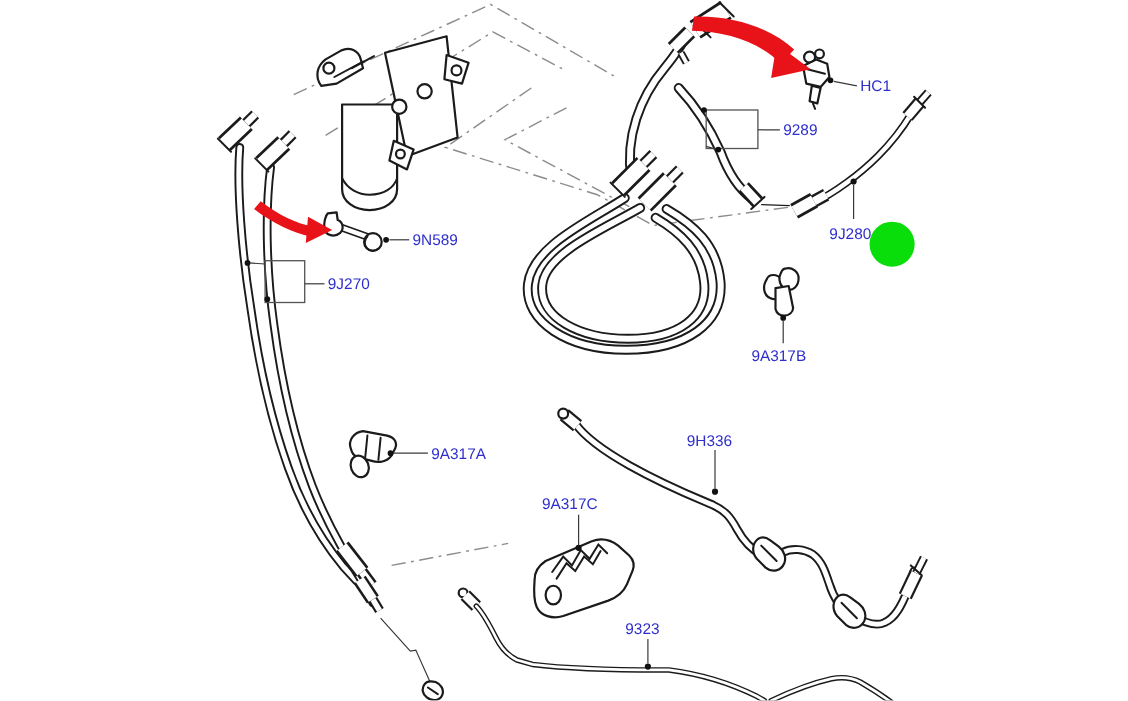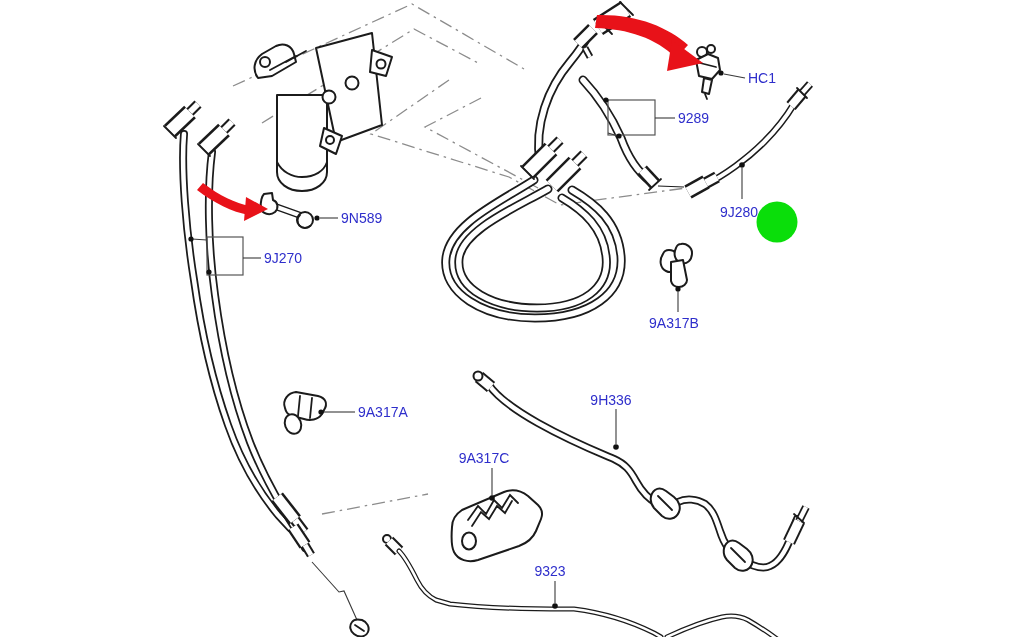--- a/index.html
+++ b/index.html
@@ -1,16 +1,16 @@
 <!DOCTYPE html>
 <html><head>
 <meta charset="utf-8">
 <style>
   html,body{margin:0;padding:0;background:#fff;}
-  #canvas{position:relative;width:824px;height:637px;background:#ffffff;overflow:hidden;}
+  #canvas{position:relative;width:824px;height:637px;background:#ffffff;overflow:hidden;margin-left:34px;}
   svg{display:block;}
   .tube{fill:none;stroke:#1b1b1b;stroke-linecap:round;stroke-linejoin:round;}
   .tube-in{fill:none;stroke:#ffffff;stroke-linecap:round;stroke-linejoin:round;}
   .sq{stroke-linecap:butt;}
   .art{fill:#ffffff;stroke:#1b1b1b;stroke-width:2;stroke-linejoin:round;}
   .artline{fill:none;stroke:#1b1b1b;stroke-width:1.8;stroke-linecap:round;}
   .thin{fill:none;stroke:#1b1b1b;stroke-width:1.1;}
   .phantom{fill:none;stroke:#8c8c8c;stroke-width:1.3;stroke-dasharray:13 5 2.5 5;}
   .leader{stroke:#3a3a3a;stroke-width:1.1;fill:none;}
   .dot{fill:#111;stroke:none;}

